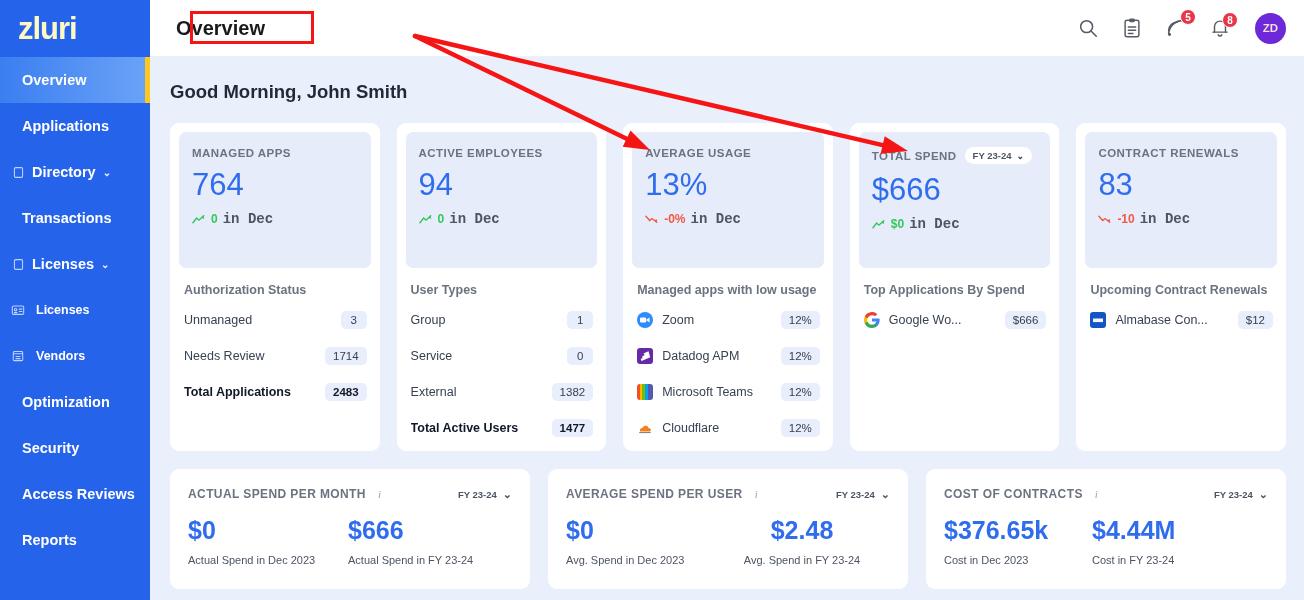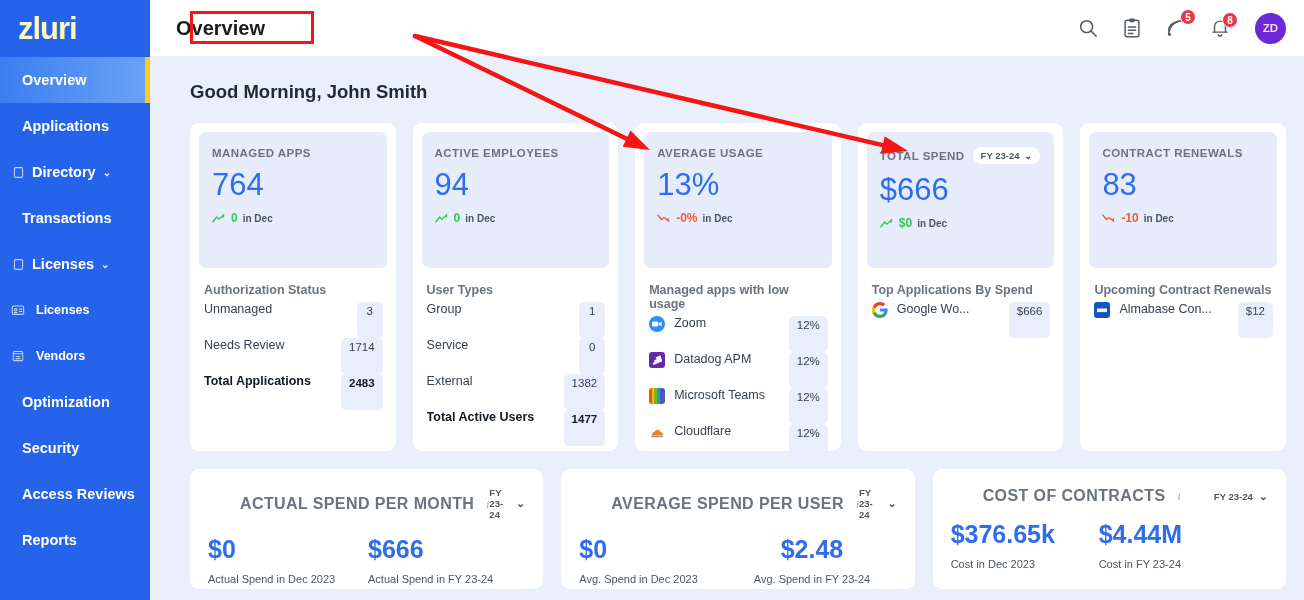--- a/index.html
+++ b/index.html
@@ -93,21 +93,21 @@
   }
   .badge.b2 { top: -5px; right: -7px; }
   .avatar {
     width: 31px; height: 31px; border-radius: 50%;
     background: #6d28d9; color: #f4dcdc;
     display: flex; align-items: center; justify-content: center;
     font-size: 11.5px; font-weight: bold; cursor: pointer;
     margin-left: 2px;
   }
 
-  .content { padding: 24px 18px 0 40px; }
+  .content { padding: 24px 18px 0 20px; }
   .greeting { font-size: 18.5px; font-weight: bold; color: #1f2937; margin-bottom: 20px; }
 
   
   .kpi-row { display: flex; gap: 17px; }
   .kpi-card {
     flex: 1 1 0; min-width: 0;
     background: #ffffff; border-radius: 9px;
     padding: 9px 9px 12px 9px;
     height: 328px;
   }
@@ -127,26 +127,26 @@
     color: #4b5563; display: inline-flex; align-items: center; gap: 5px;
     cursor: pointer; white-space: nowrap;
   }
   .fy-pill .cdown { font-size: 9px; color: #333; }
   .kpi-value { font-size: 31px; font-weight: normal; color: #2f6ded; margin-top: 9px; line-height: 1.1; }
   .kpi-delta { margin-top: 9px; font-size: 12px; display: flex; align-items: center; gap: 5px; }
   .kpi-delta .trend { width: 14px; height: 10px; }
   .kpi-delta .num { font-weight: bold; }
   .kpi-delta.up .num { color: #34c759; }
   .kpi-delta.down .num { color: #f05a43; }
-  .kpi-delta .in { color: #4b5563; font-weight: bold; font-size: 10px; }
+  .kpi-delta .in { color: #4b5563; font-weight: bold; font-size: 14px; font-family: Liberation Mono, monospace; }
 
   .kpi-sub { font-size: 12.5px; font-weight: bold; color: #6b7280; padding: 15px 5px 5px 5px; }
   .kpi-list { list-style: none; }
   .kpi-li {
-    display: flex; 
+    display: flex; align-items: center;
     height: 36px; padding: 0 4px 0 5px;
   }
   .kpi-li .lbl {
     font-size: 12.5px; color: #374151; flex: 1;
     white-space: nowrap; overflow: hidden; text-overflow: ellipsis;
   }
   .kpi-li.total .lbl { font-weight: bold; color: #111827; }
   .kpi-li .pill {
     background: #e8eefb; border-radius: 5px;
     padding: 3px 8px; font-size: 11.5px; color: #374151;
@@ -162,22 +162,22 @@
 
   
   .bot-row { display: flex; gap: 18px; margin-top: 18px; }
   .bot-card {
     flex: 1 1 0; min-width: 0;
     background: #ffffff; border-radius: 9px;
     padding: 18px 18px 12px 18px; height: 120px;
   }
   .bot-head { display: flex; align-items: center; }
   .bot-title {
-    font-size: 16px; font-weight: bold; letter-spacing: .4px;
-    color: #6b7280; text-transform: uppercase; white-space: nowrap; margin-left: 32px;
+    font-size: 12px; font-weight: bold; letter-spacing: .4px;
+    color: #6b7280; text-transform: uppercase; white-space: nowrap;
   }
   .info-i {
     margin-left: 12px; font-size: 11px; color: #9aa3b0;
     font-style: italic; font-family: "Liberation Serif", serif; cursor: pointer;
   }
   .bot-head .sp { flex: 1; }
   .fy-plain {
     font-size: 9.5px; font-weight: bold; color: #4b5563;
     display: inline-flex; align-items: center; gap: 6px; cursor: pointer;
   }

